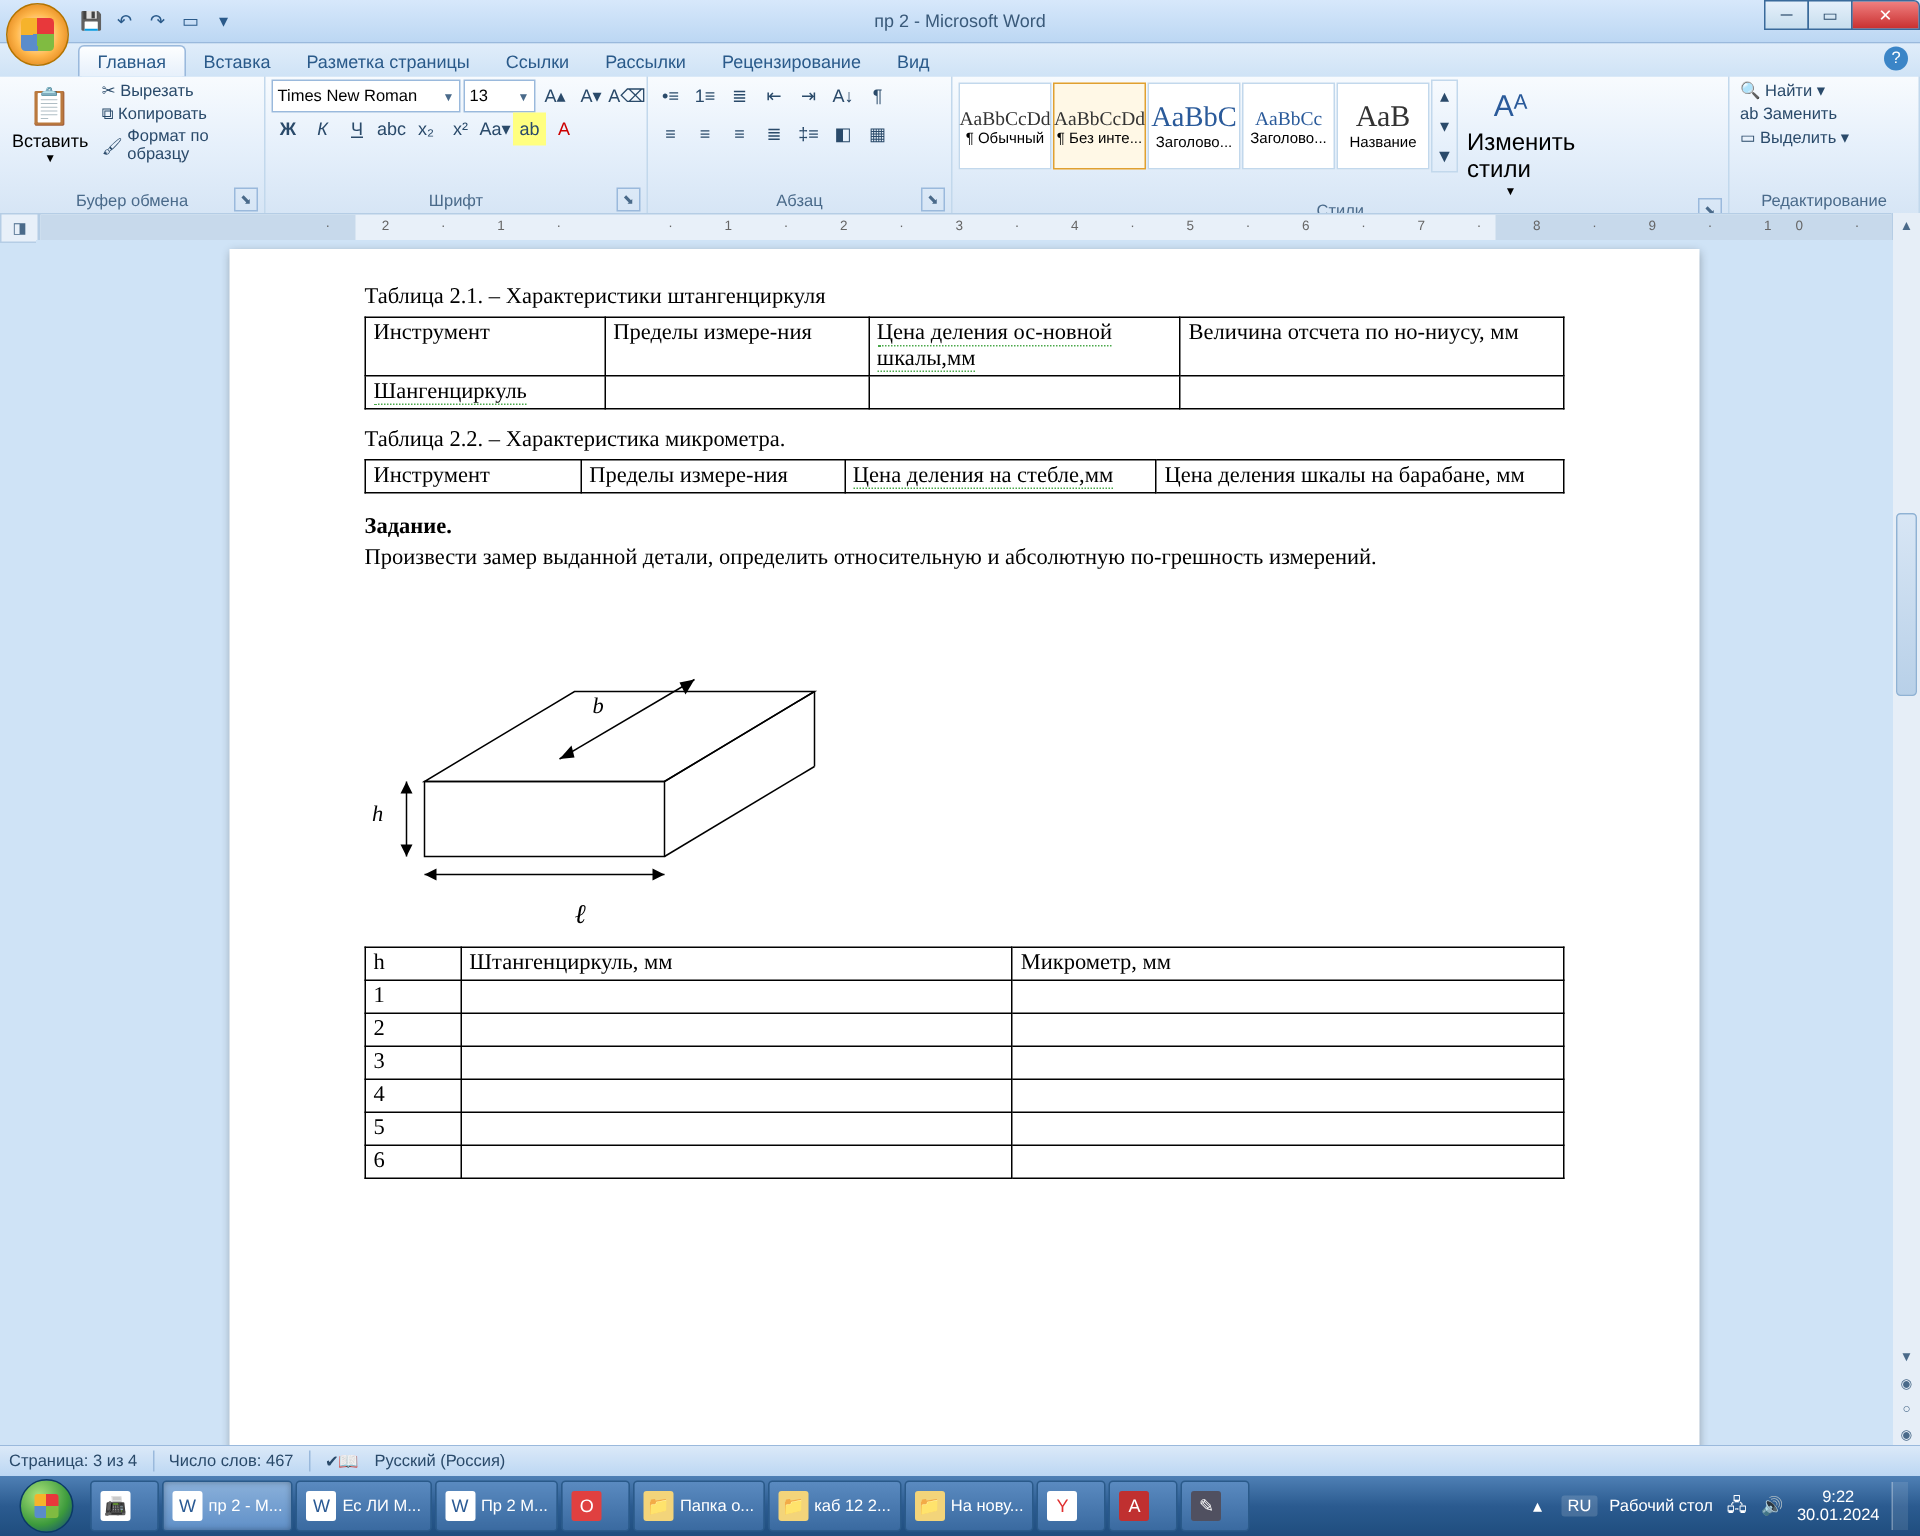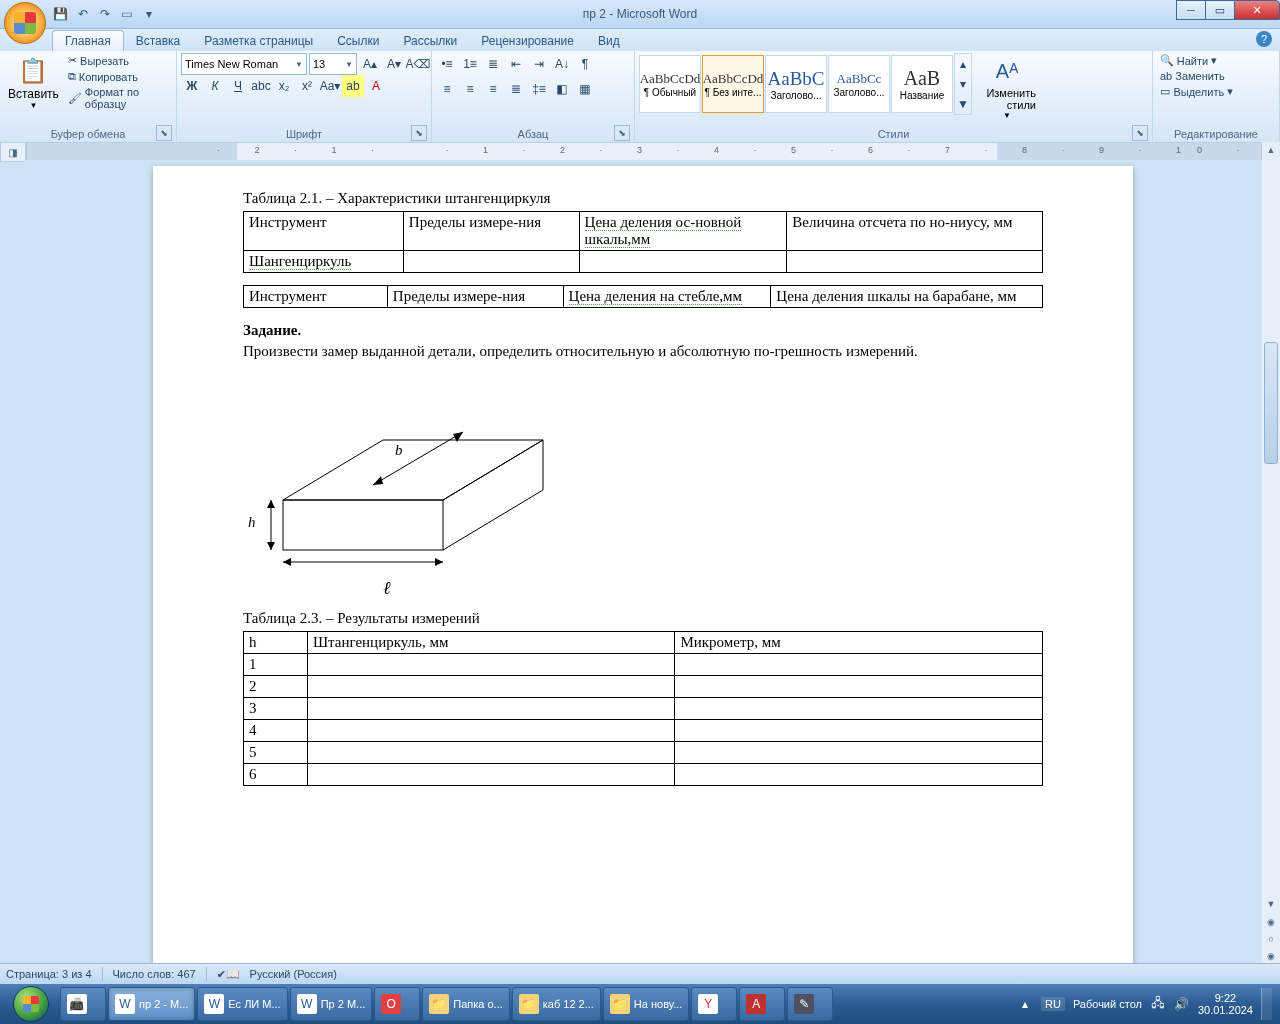--- a/index.html
+++ b/index.html
@@ -203,21 +203,21 @@
             <span>Название</span>
           </div>
         <div style="display:flex;flex-direction:column;border:1px solid #c2d8ec">
           <div class="ribbtn" style="height:18px;width:14px">▴</div>
           <div class="ribbtn" style="height:18px;width:14px">▾</div>
           <div class="ribbtn" style="height:18px;width:14px">▼</div>
         </div>
       </div>
       <div class="vbtn">
         <div class="big-icon" style="font-size:20px;color:#2a5a9a">Aᴬ</div>
-        <span style="font-size:11px;text-align:right;max-width:58px">Изменить стили</span>
+        <span style="font-size:16px;text-align:left;max-width:58px">Изменить стили</span>
         <span style="font-size:8px">▼</span>
       </div>
     </div>
     <div class="group-label"><span>Стили</span><span class="launcher">⬊</span></div>
   </div>
 
   <div class="group" style="width:118px">
     <div class="group-body">
       <div class="small-row">
         <div><span>🔍</span><span>Найти</span> ▾</div>
@@ -263,20 +263,21 @@
           </tr>
       <tr>
             <td><span class="underline-green">Шангенциркуль</span></td>
             <td></td>
             <td></td>
             <td></td>
           </tr>
     </tbody>
       </table>
 
+    <div class="caption">Таблица 2.2. – Характеристика микрометра.</div>
     <table>
       <tbody>
           <tr>
             <td style="width:18%">Инструмент</td>
             <td style="width:22%">Пределы измере-ния</td>
             <td style="width:26%"><span class="underline-green">Цена деления на стебле,мм</span></td>
             <td>Цена деления шкалы на барабане, мм</td>
           </tr>
     </tbody>
       </table>
@@ -302,21 +303,20 @@
 
         <line x1="40" y1="172" x2="200" y2="172" stroke="#000"></line>
         <polygon points="40,172 48,168 48,176" fill="#000"></polygon>
         <polygon points="200,172 192,168 192,176" fill="#000"></polygon>
       </svg>
       <span style="position:absolute;left:152px;top:52px">b</span>
       <span style="position:absolute;left:5px;top:124px">h</span>
       <span style="position:absolute;left:140px;top:188px;font-size:18px">ℓ</span>
     </div>
 
-    <div class="caption">Таблица 2.3. – Результаты измерений</div>
     <table class="t3">
       <tbody>
           <tr>
             <td style="width:8%">h</td>
             <td style="width:46%"><span>Штангенциркуль, мм</span></td>
             <td><span>Микрометр, мм</span></td>
           </tr>
       <tr>
             <td>1</td>
             <td></td>

